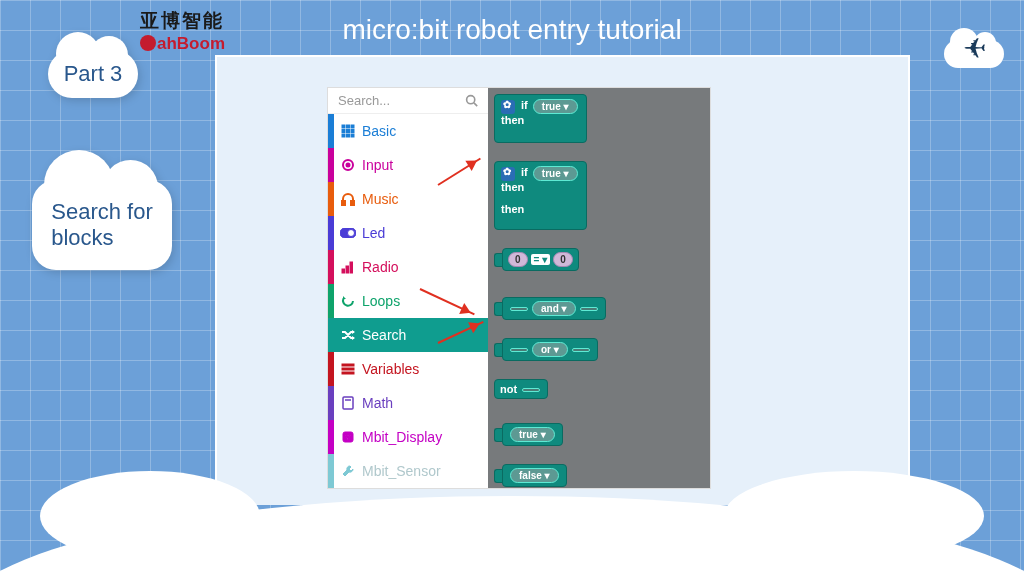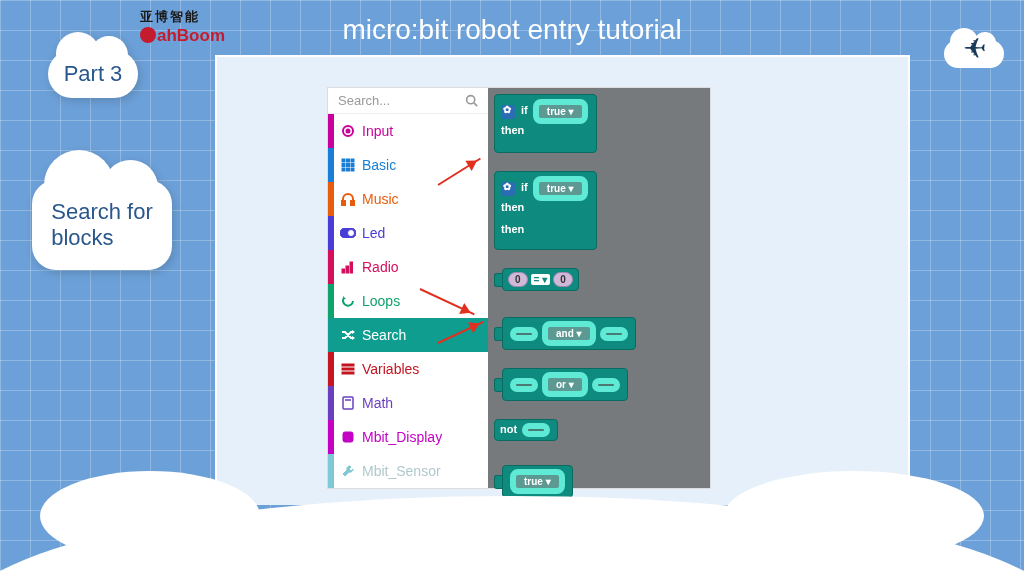--- a/index.html
+++ b/index.html
@@ -7,21 +7,21 @@
   width: 1024px; height: 576px;
   background: #6ca0d8;
   background-image:
     linear-gradient(rgba(255,255,255,0.25) 1px, transparent 1px),
     linear-gradient(90deg, rgba(255,255,255,0.25) 1px, transparent 1px);
   background-size: 30px 30px;
   position: relative; overflow: hidden;
 }
 .title { position:absolute; top:14px; left:0; right:0; text-align:center; color:#fff; font-size:28px; font-weight:400; }
 .logo { position:absolute; top:8px; left:140px; }
-.logo .cn { font-size:13px; font-weight:bold; color:#1a1a1a; letter-spacing:2px; }
+.logo .cn { font-size:19px; font-weight:bold; color:#1a1a1a; letter-spacing:2px; }
 .logo .en { font-size:17px; font-weight:bold; color:#c41c2e; }
 .logo .en .ball { display:inline-block; width:16px; height:16px; background:#c41c2e; border-radius:50%; vertical-align:-2px; margin-right:1px; }
 
 .cloud { position:absolute; background:#fff; border-radius:24px; filter: drop-shadow(2px 3px 4px rgba(0,0,0,0.15)); }
 .cloud::before,.cloud::after { content:''; position:absolute; background:#fff; border-radius:50%; }
 .cloud-part3 { top:50px; left:48px; width:90px; height:48px; display:flex; align-items:center; justify-content:center; }
 .cloud-part3::before { width:44px; height:44px; top:-18px; left:8px; }
 .cloud-part3::after { width:38px; height:38px; top:-14px; right:10px; }
 .cloud-part3 span { position:relative; z-index:2; color:#29578c; font-size:22px; }
 .cloud-search { top:180px; left:32px; width:140px; height:90px; display:flex; align-items:center; justify-content:center; }
@@ -40,21 +40,21 @@
 .cat .lbl { flex:1; }
 .cat.active { background:#0f9d8f; color:#fff; }
 .cat.active .bar { background:#0f9d8f; }
 .cat.dim .lbl { color:#b0c8cc; }
 
 .blocks { flex:1; background:#777a7c; position:relative; padding:6px; font-family:'Courier New',monospace; font-size:11px; color:#fff; font-weight:bold; }
 .blk { background:#0f8a7e; border:1px solid #0a6b61; border-radius:4px; padding:4px 6px; margin-bottom:10px; display:inline-block; position:relative; }
 .blk.small { padding:3px 5px; }
 .gear { display:inline-block; width:14px; height:14px; background:#2a6db5; border-radius:3px; vertical-align:middle; margin-right:3px; position:relative; }
 .gear::after { content:'✿'; color:#fff; font-size:10px; position:absolute; top:-1px; left:2px; }
-.slot { display:inline-block; background:#5d9993; border:6px solid #5eead4; border-radius:8px; padding:1px 8px; margin:0 2px; font-size:10px; vertical-align:middle; }
+.slot { display:inline-block; background:#5d9993; border:1px solid #5eead4; border-radius:8px; padding:1px 8px; margin:0 2px; font-size:10px; vertical-align:middle; }
 .slot.dark { background:#4a7a75; }
 .num { display:inline-block; background:#d0b8d8; border:1px solid #a888b5; border-radius:10px; padding:1px 6px; color:#333; font-size:10px; vertical-align:middle; }
 .op { display:inline-block; background:#fff; color:#0f8a7e; border-radius:2px; padding:0 3px; font-size:10px; margin:0 3px; vertical-align:middle; }
 .row { margin-bottom:8px; }
 .notch { display:inline-block; width:12px; height:14px; background:#0f8a7e; border:1px solid #0a6b61; border-right:none; border-radius:3px 0 0 3px; vertical-align:middle; margin-right:-4px; position:relative; }
 
 .arrow { position:absolute; width:50px; height:2px; background:#e03020; transform-origin:left center; z-index:5; }
 .arrow::after { content:''; position:absolute; right:-2px; top:-5px; border:6px solid transparent; border-left:10px solid #e03020; }
 
 .footer { position:absolute; bottom:10px; left:0; right:0; text-align:center; color:#fff; font-size:24px; z-index:3; }
@@ -90,48 +90,48 @@
 <div class="editor">
   <div class="catcol">
     <div class="search">
       <span>Search...</span>
       <svg width="13" height="13" viewBox="0 0 16 16" fill="none" stroke="#999" stroke-width="2">
           <circle cx="7" cy="7" r="5"></circle>
           <line x1="11" y1="11" x2="15" y2="15"></line>
         </svg>
     </div>
     <div id="catlist">
-        <div class="cat">
-          <div class="bar" style="background:#c9009c"></div>
-          <div class="ico" style="color:#c9009c;stroke:#c9009c;fill:#c9009c">
-            <svg width="14" height="14" viewBox="0 0 14 14" fill="none" stroke-width="2">
-              <circle cx="7" cy="7" r="5"></circle>
-              <circle cx="7" cy="7" r="1.5" fill="currentColor"></circle>
-            </svg>
-          </div>
-          <div class="lbl" style="color:#c9009c">Input</div>
-        </div>
         <div class="cat">
           <div class="bar" style="background:#1b7ed6"></div>
           <div class="ico" style="color:#1b7ed6;stroke:#1b7ed6;fill:#1b7ed6">
             <svg width="14" height="14" viewBox="0 0 14 14">
               <rect x="1" y="1" width="3" height="3"></rect>
               <rect x="5.5" y="1" width="3" height="3"></rect>
               <rect x="10" y="1" width="3" height="3"></rect>
               <rect x="1" y="5.5" width="3" height="3"></rect>
               <rect x="5.5" y="5.5" width="3" height="3"></rect>
               <rect x="10" y="5.5" width="3" height="3"></rect>
               <rect x="1" y="10" width="3" height="3"></rect>
               <rect x="5.5" y="10" width="3" height="3"></rect>
               <rect x="10" y="10" width="3" height="3"></rect>
             </svg>
           </div>
           <div class="lbl" style="color:#1b7ed6">Basic</div>
         </div>
         <div class="cat">
+          <div class="bar" style="background:#c9009c"></div>
+          <div class="ico" style="color:#c9009c;stroke:#c9009c;fill:#c9009c">
+            <svg width="14" height="14" viewBox="0 0 14 14" fill="none" stroke-width="2">
+              <circle cx="7" cy="7" r="5"></circle>
+              <circle cx="7" cy="7" r="1.5" fill="currentColor"></circle>
+            </svg>
+          </div>
+          <div class="lbl" style="color:#c9009c">Input</div>
+        </div>
+        <div class="cat">
           <div class="bar" style="background:#e85c0d"></div>
           <div class="ico" style="color:#e85c0d;stroke:#e85c0d;fill:#e85c0d">
             <svg width="14" height="14" viewBox="0 0 14 14" fill="none" stroke-width="2">
               <path d="M2 9V7a5 5 0 0110 0v2"></path>
               <rect x="1" y="9" width="3" height="4" fill="currentColor"></rect>
               <rect x="10" y="9" width="3" height="4" fill="currentColor"></rect>
             </svg>
           </div>
           <div class="lbl" style="color:#e85c0d">Music</div>
         </div>

